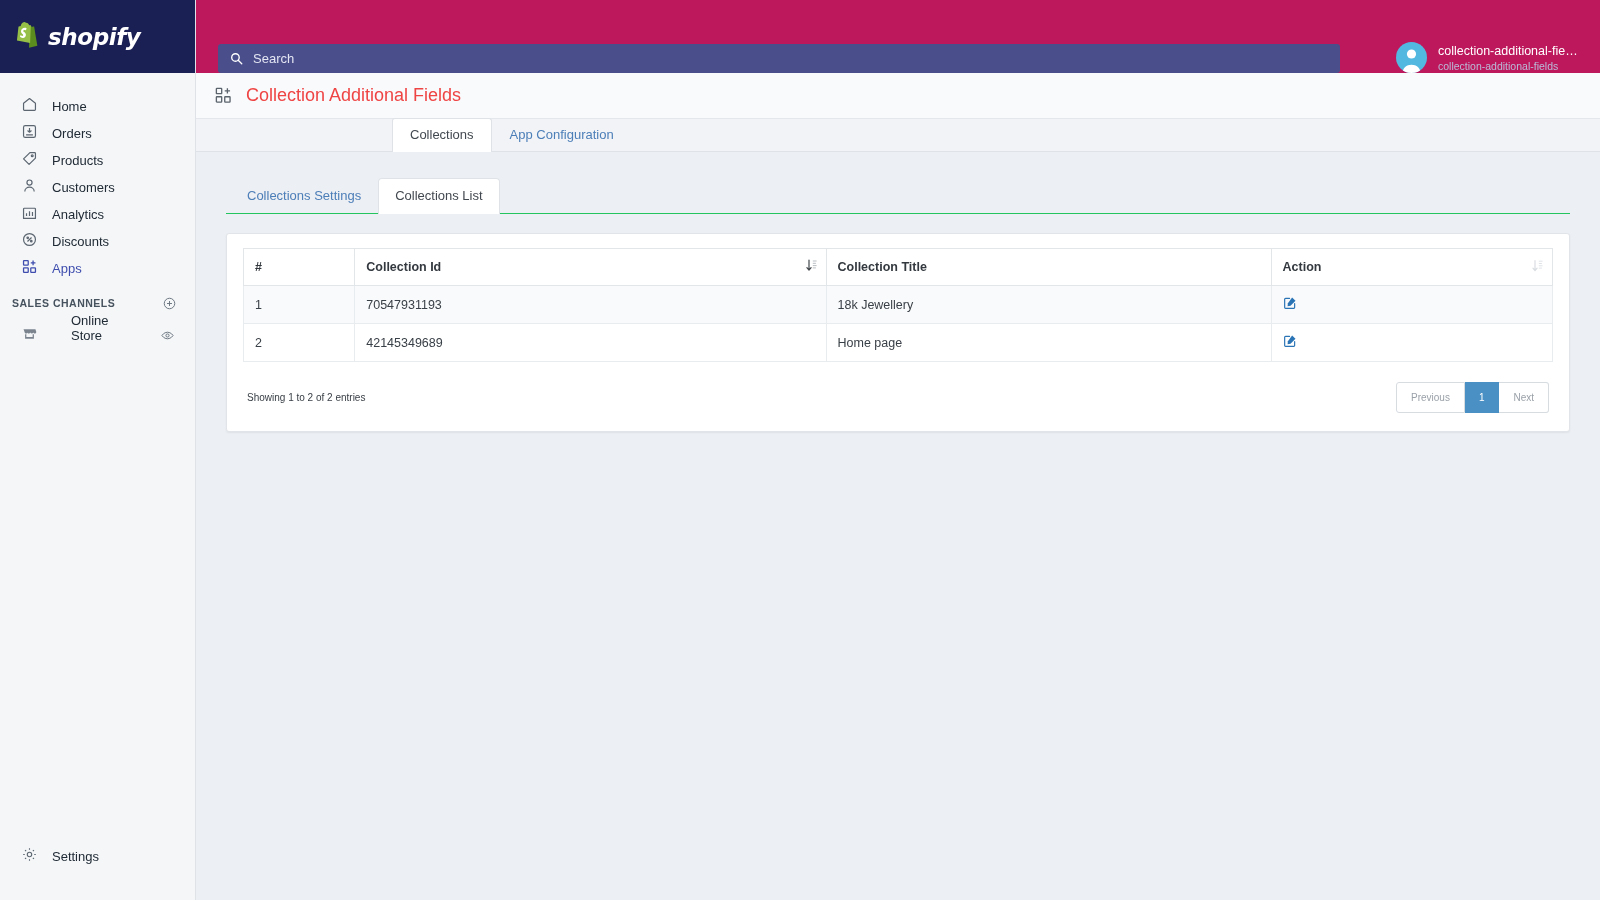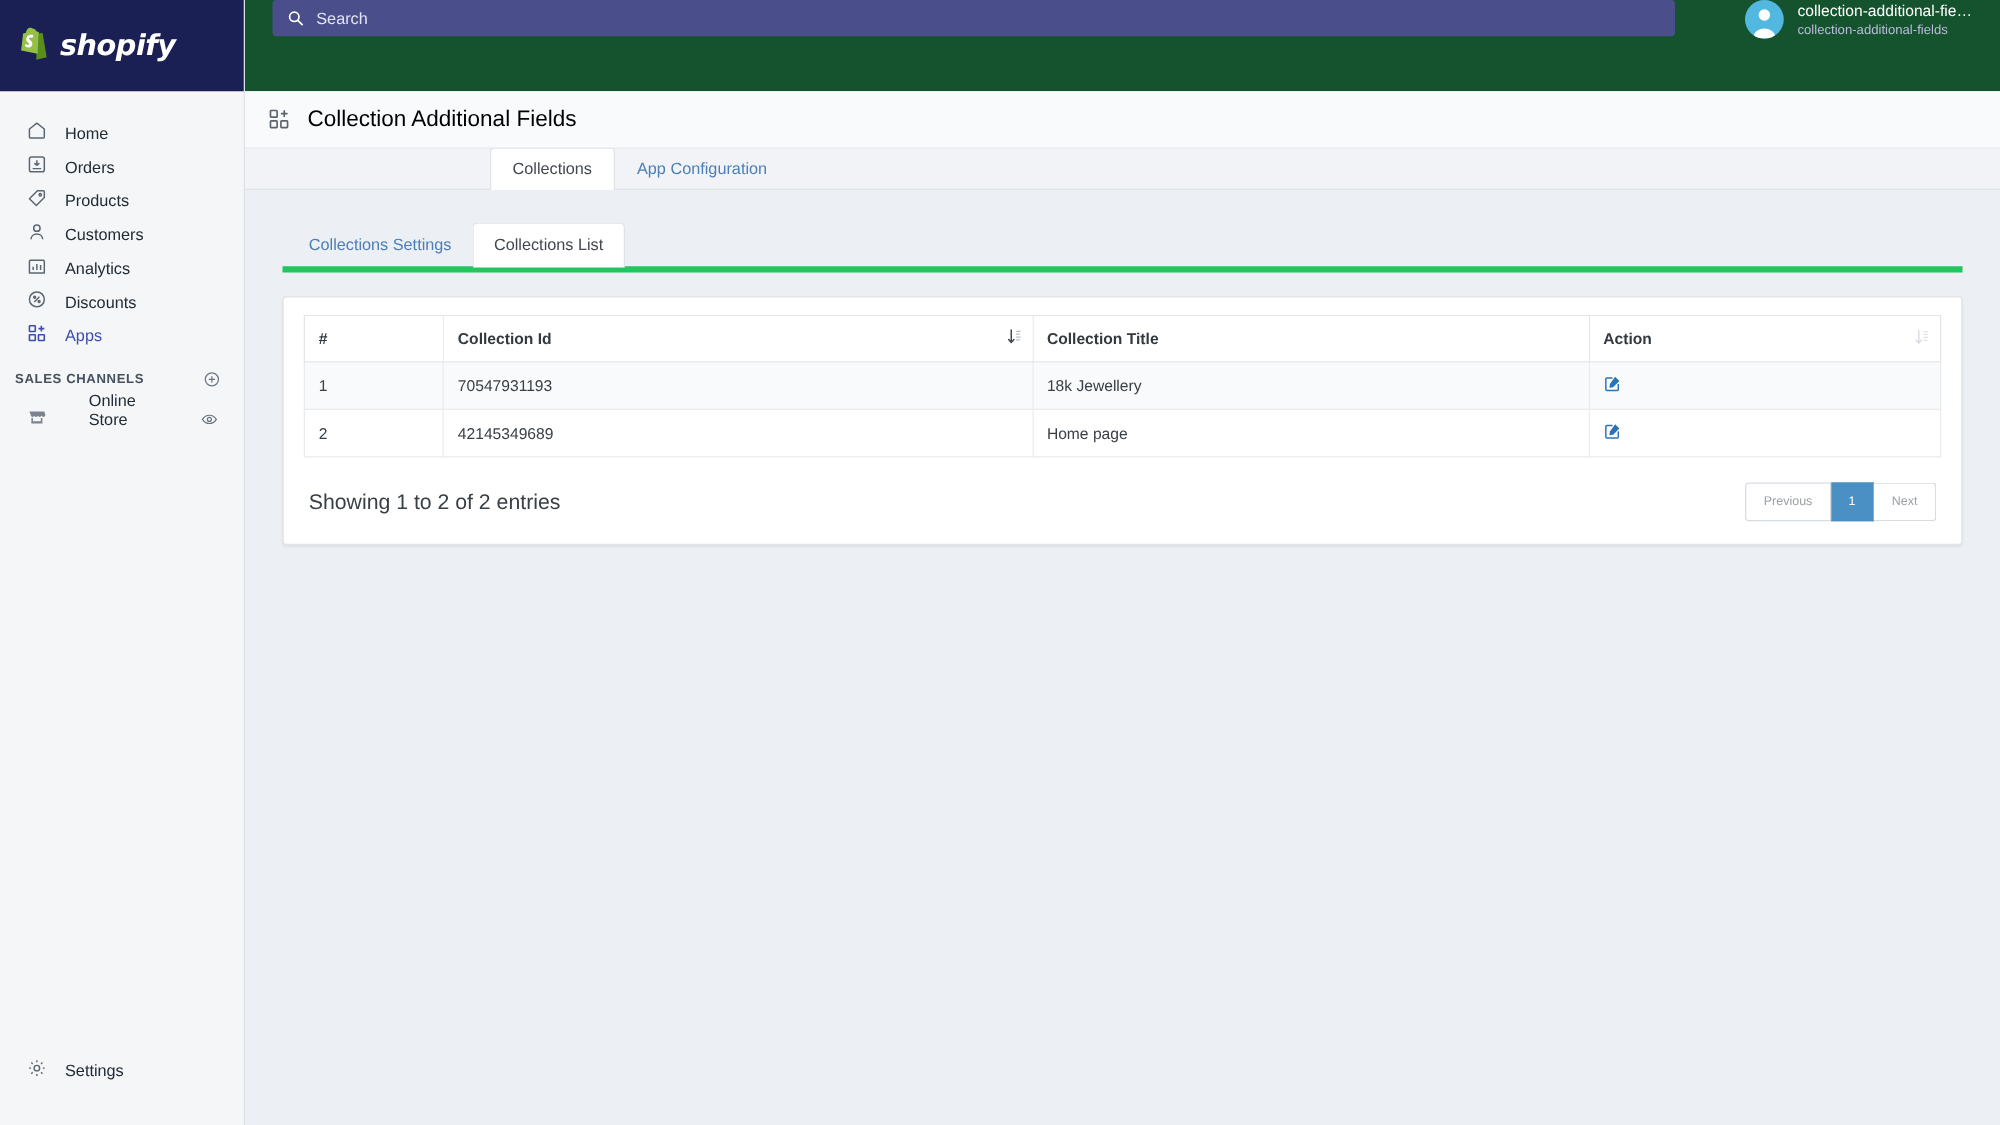--- a/index.html
+++ b/index.html
@@ -51,22 +51,22 @@
   .section-title {
     font-size: 10.5px; font-weight: 700; letter-spacing: 0.5px;
     color: #46525e;
   }
   .sidebar-bottom { margin-top: auto; padding-bottom: 36px; }
 
   
   .main { flex: 1; display: flex; flex-direction: column; min-width: 0; }
 
   .topbar {
-    height: 73px; background: #14532d;
-    display: flex; align-items: flex-start; flex: 0 0 73px;
+    height: 73px; background: #be185d;
+    display: flex; align-items: flex-end; flex: 0 0 73px;
     padding: 0 16px 0 22px; gap: 16px;
   }
   .search-wrap {
     flex: 1; height: 29px; background: #4a4f8c; border-radius: 3px;
     display: flex; align-items: center; gap: 9px; padding: 0 11px;
     max-width: 1122px; cursor: text;
   }
   .search-wrap .ph { color: #e3e5f2; font-size: 13px; }
   .user {
     display: flex; align-items: center; gap: 11px; cursor: pointer;
@@ -82,21 +82,21 @@
   .user-name { color: #fff; font-size: 12.5px; max-width: 140px;
     overflow: hidden; white-space: nowrap; text-overflow: ellipsis; }
   .user-sub  { color: #b9bcd8; font-size: 10.5px; }
 
   
   .page-head {
     background: #f9fafb; border-bottom: 1px solid #e4e7eb;
     padding: 0 20px 0 18px; height: 46px;
     display: flex; align-items: center; gap: 13px;
   }
-  .page-title { font-size: 18px; color: #000000; font-weight: 400; }
+  .page-title { font-size: 18px; color: #ef4444; font-weight: 400; }
   .head-actions { margin-left: auto; display: flex; gap: 10px; }
   .btn {
     border: 1px solid #c9cfd6; background: #fff; border-radius: 3px;
     font-size: 12.5px; color: #333d47; padding: 7px 14px; cursor: pointer;
     font-family: "Liberation Sans", sans-serif;
   }
 
   
   .tabs-primary {
     background: #f1f3f6; border-bottom: 1px solid #dfe3e8;
@@ -111,21 +111,21 @@
   }
   .ptab.active {
     background: #fff; color: #42484f;
     border-color: #dfe3e8; border-radius: 3px 3px 0 0;
     margin-bottom: -1px; padding-bottom: 9px;
   }
 
   
   .content { flex: 1; padding: 26px 30px 0 30px; background: #eceff3; }
 
-  .tabs-sec { display: flex; align-items: flex-end; border-bottom: 5px solid #22c55e; padding-left: 4px; }
+  .tabs-sec { display: flex; align-items: flex-end; border-bottom: 1px solid #22c55e; padding-left: 4px; }
   .stab {
     padding: 9px 16px; font-size: 13px; cursor: pointer; color: #4c7eb8;
     border: 1px solid transparent; border-bottom: none; line-height: 16px;
   }
   .stab.active {
     background: #fff; color: #42484f; border-color: #dfe3e8;
     border-radius: 4px 4px 0 0; margin-bottom: -1px; padding-bottom: 10px;
   }
 
   .card {
@@ -156,21 +156,21 @@
     border: 1px solid #e9ecef; height: 31px;
   }
   tbody tr:nth-child(odd) td { background: #f9fafb; }
   tbody tr:nth-child(even) td { background: #fff; }
   .edit-ic { color: #2a74b5; cursor: pointer; display: inline-block; }
 
   .dt-bottom {
     display: flex; align-items: center; justify-content: space-between;
     padding: 20px 4px 0 4px;
   }
-  .dt-info { font-size: 17px; color: #3a4047; }
+  .dt-info { font-size: 10px; color: #3a4047; }
   .pager { display: flex; }
   .pg {
     border: 1px solid #d7dce1; border-left: none; background: #fff;
     font-size: 10px; color: #60686f; padding: 7px 14px; cursor: pointer;
     line-height: 15px;
   }
   .pg:first-child { border-left: 1px solid #d7dce1; border-radius: 3px 0 0 3px; }
   .pg:last-child  { border-radius: 0 3px 3px 0; }
   .pg.active { background: #4a90c4; border-color: #4a90c4; color: #fff; }
   .pg.disabled { color: #9aa1a8; }

